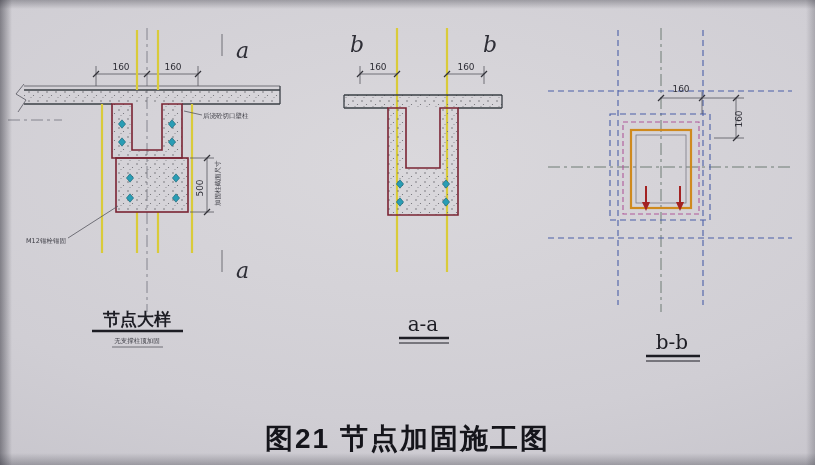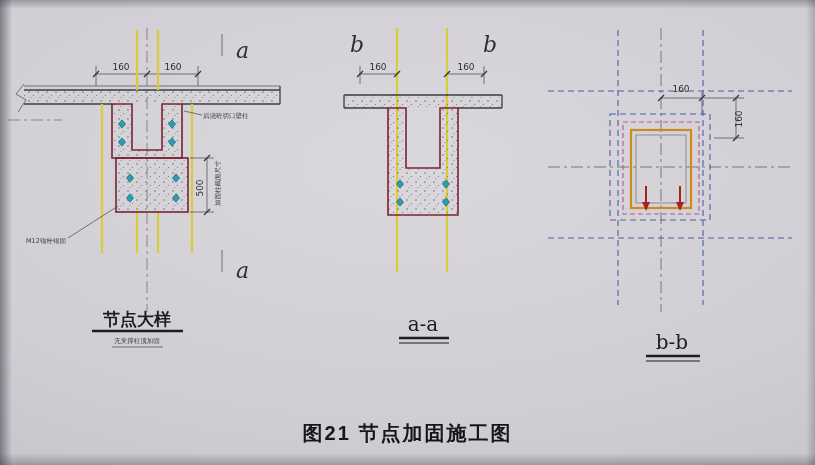--- a/index.html
+++ b/index.html
@@ -33,21 +33,21 @@
   .redline{stroke:#a32222;stroke-width:2;fill:none;}
   .dimtext{font-size:9px;text-anchor:middle;}
   .section{font-family:"DejaVu Serif",serif;font-style:italic;font-size:22px;}
   .ann{font-size:6.5px;fill:#3a3a42;}
   .viewlabel{font-size:17px;font-weight:bold;fill:#1d1d24;text-anchor:middle;}
   .seclabel{font-family:"DejaVu Serif",serif;font-size:20px;fill:#1d1d24;text-anchor:middle;}
   .labelline{stroke:#1d1d24;stroke-width:2.4;}
   .labelline-thin{stroke:#1d1d24;stroke-width:1;}
   .caption{
     position:absolute;left:0;right:0;top:420px;text-align:center;
-    font-size:20px;font-weight:bold;color:#15151b;letter-spacing:2px;
+    font-size:28px;font-weight:bold;color:#15151b;letter-spacing:2px;
   }
 </style>
 </head>
 <body>
 
 <div class="photo">
 <svg width="815" height="465" viewBox="0 0 815 465">
   <defs>
     <pattern id="stipple" width="9" height="9" patternUnits="userSpaceOnUse">
       <circle cx="2" cy="2" r="0.7" fill="#5a5a60"></circle>

